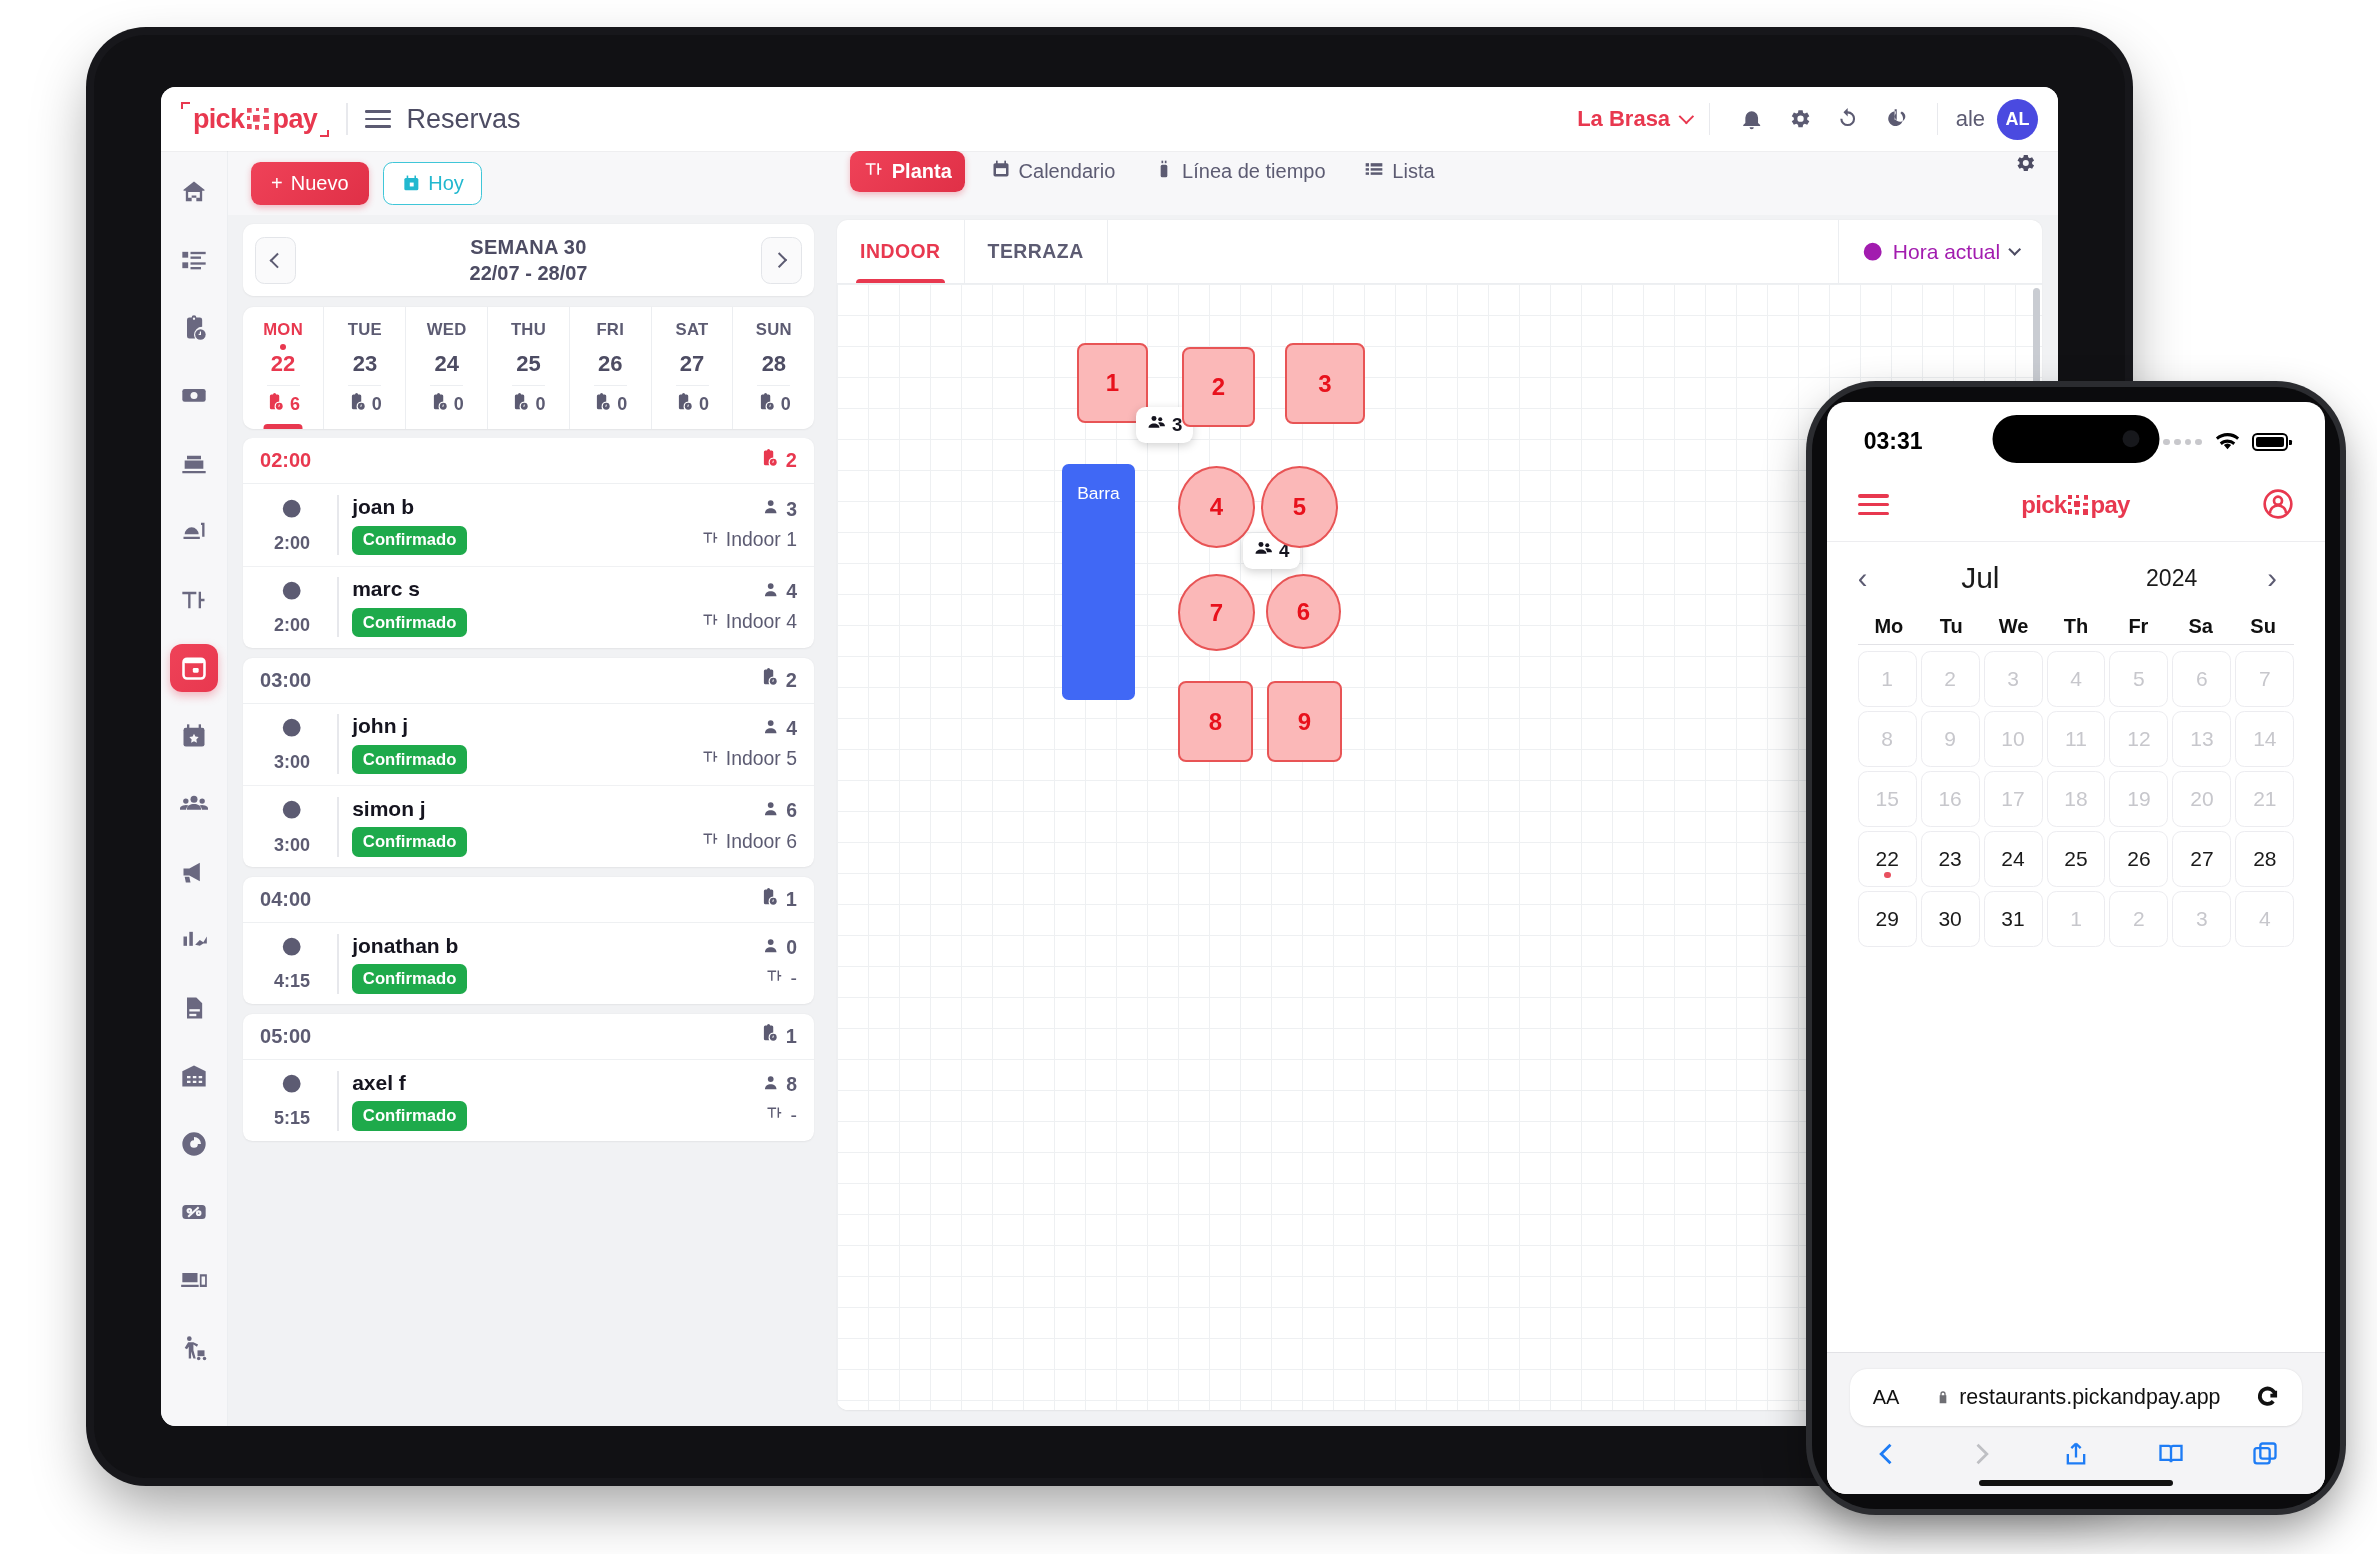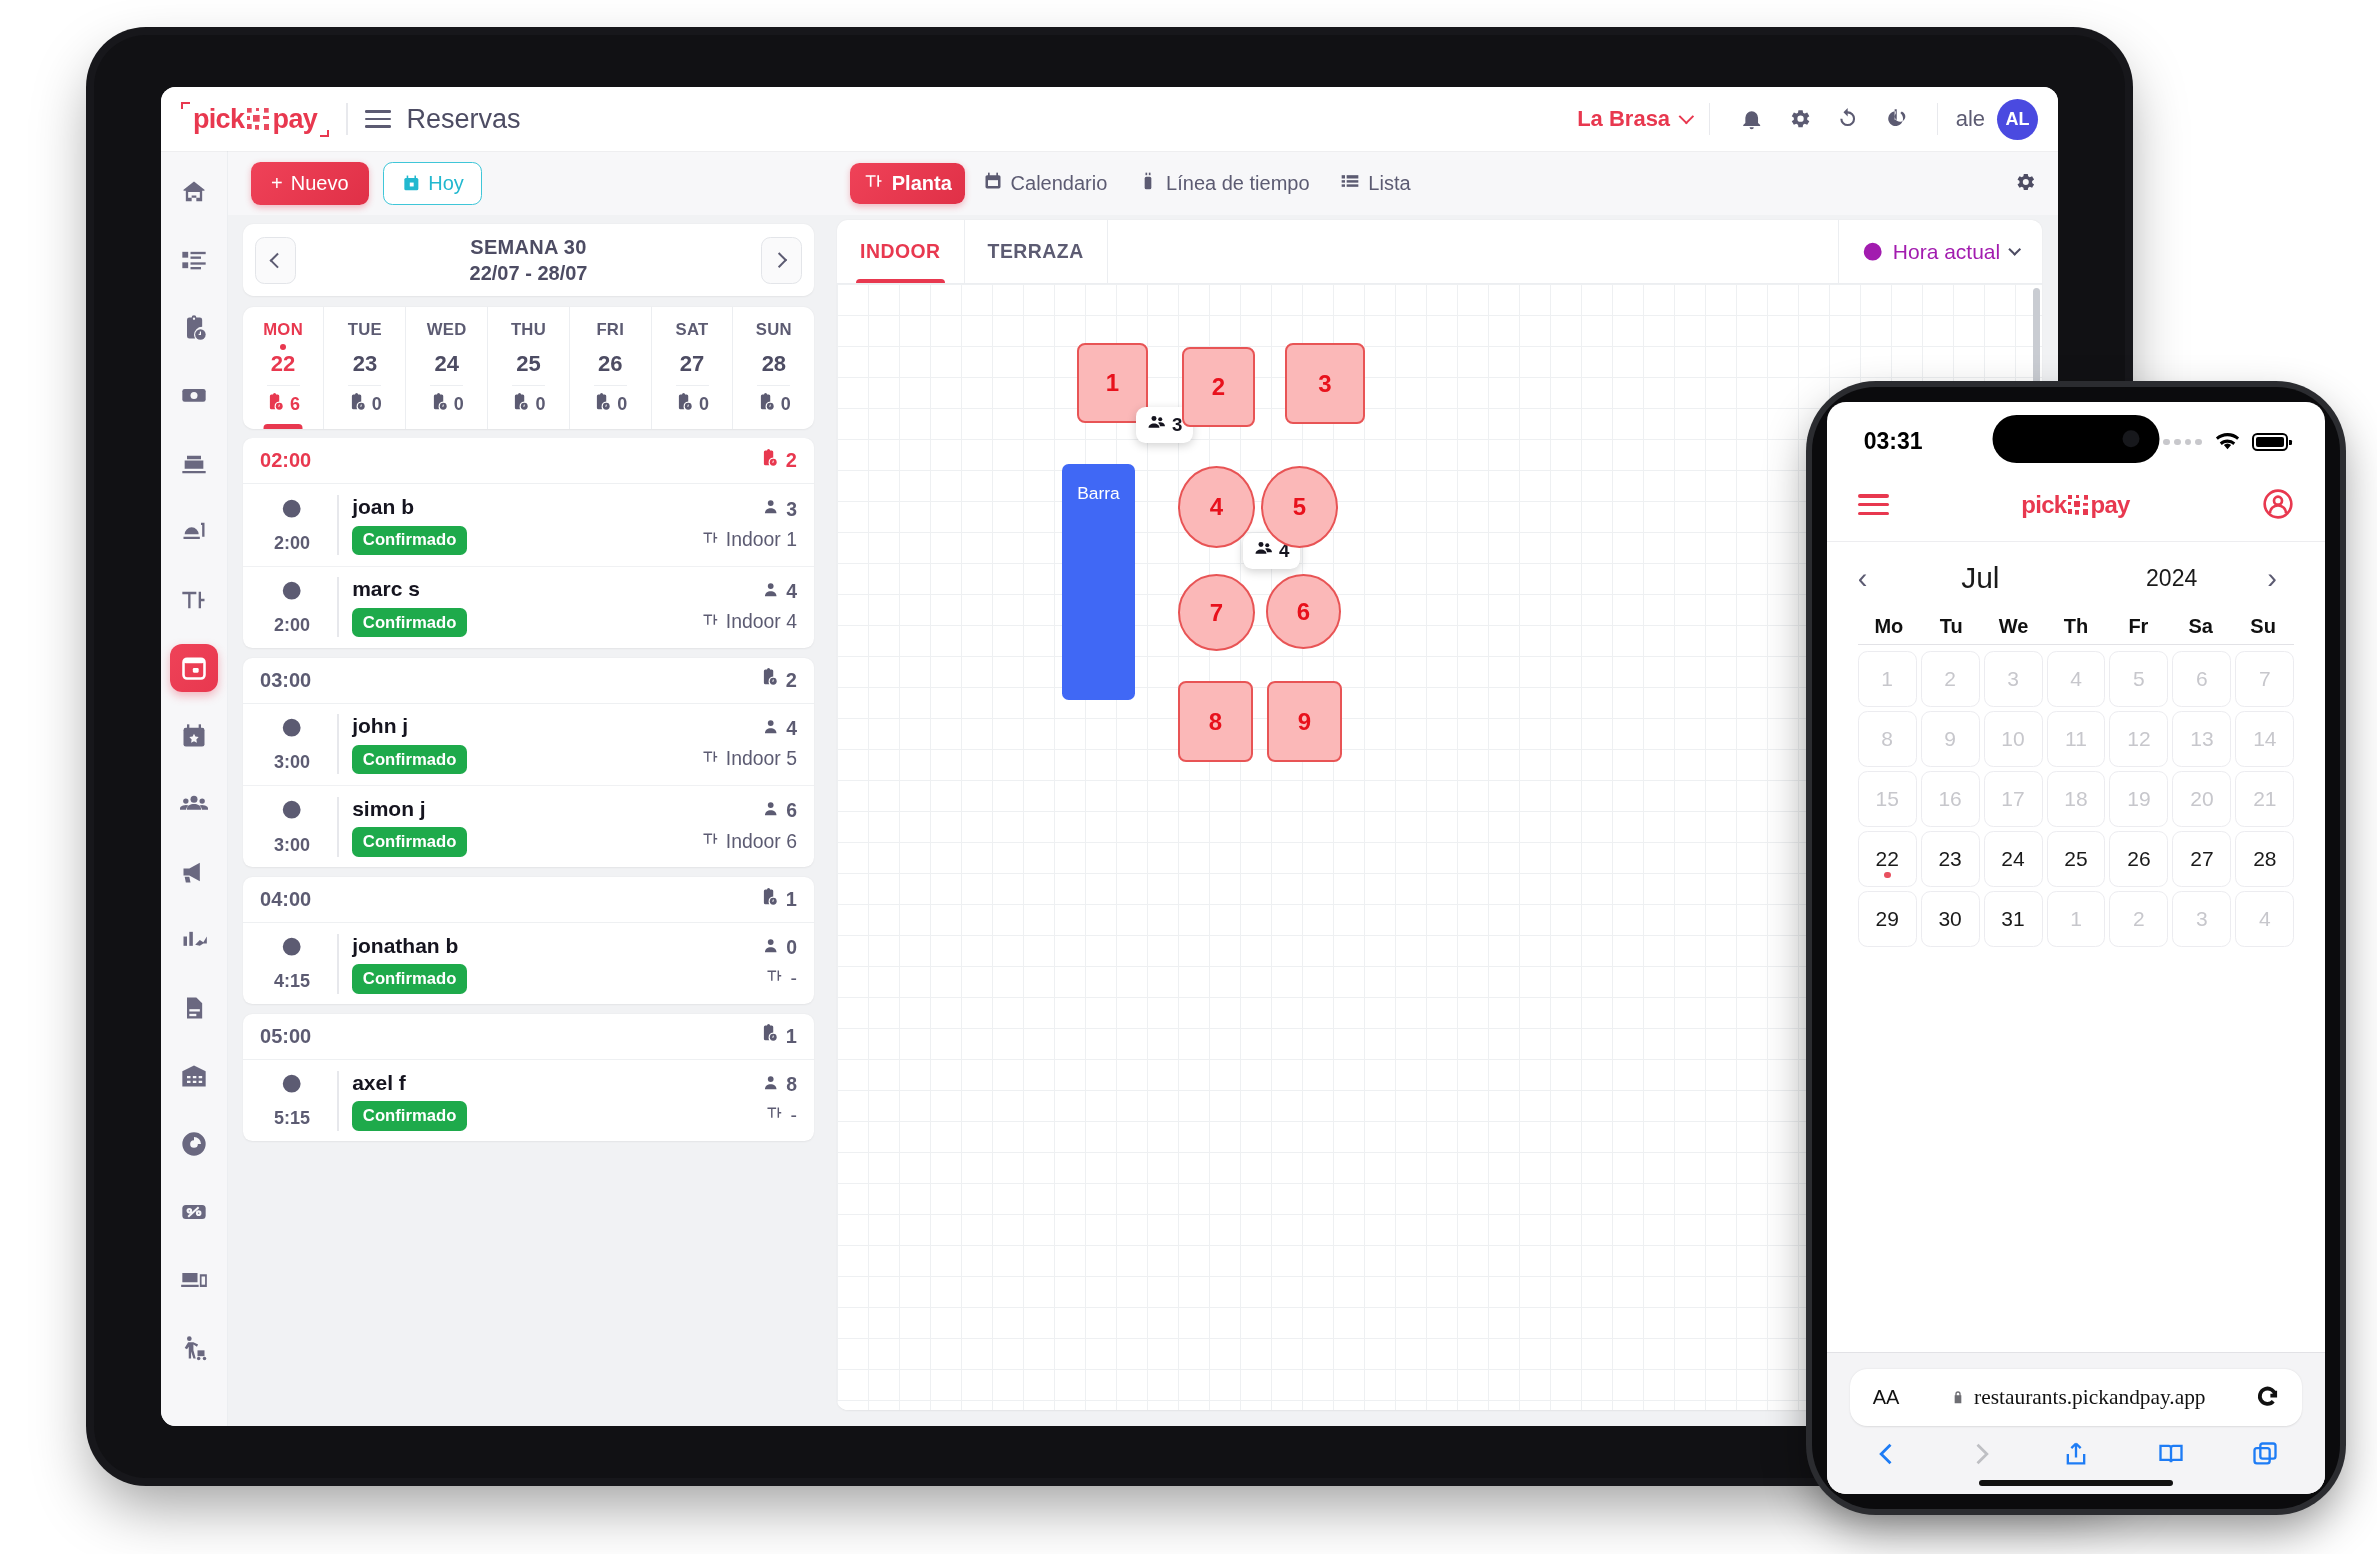--- a/index.html
+++ b/index.html
@@ -140,21 +140,21 @@
   .badge { display:inline-block; margin-top:6.7px; background:#1eaa4b; color:#fff; font-size:16.7px;
            font-weight:bold; padding:4.7px 10.7px; border-radius:6.7px; }
   .res-right { text-align:right; display:flex; flex-direction:column; justify-content:space-between; padding:2.7px 0 4px; }
   .res-guests { font-size:19.4px; font-weight:bold; color:#5c5b72; display:flex; align-items:center; justify-content:flex-end; gap:6.7px;}
   .res-guests svg { width:17.4px; height:17.4px; fill:currentColor; }
   .res-table { font-size:19.4px; color:#5c5b72; display:flex; align-items:center; justify-content:flex-end; gap:6.7px;}
   .res-table svg { width:17.4px; height:17.4px; fill:currentColor; }
 
   
   .main-panel { flex:1; background:#f1f2f4; display:flex; flex-direction:column; min-width:0; }
-  .view-bar { height:64px; background:#f7f7f9; display:flex; align-items:center; gap:4px; padding:0 21.4px;}
+  .view-bar { height:64px; background:#f7f7f9; display:flex; align-items:flex-start; gap:12px; padding:0 21.4px;}
   .vtab { display:flex; align-items:center; gap:8px; font-size:20px; color:#5c5b72;
           padding:0 13.4px; height:41px; border-radius:9.4px; cursor:pointer; }
   .vtab svg { width:20px; height:20px; fill:currentColor; }
   .vtab.active { background:linear-gradient(135deg,#ef4258,#e03047); color:#fff; font-weight:bold;
                  box-shadow:0 2.7px 6.7px rgba(224,48,71,.3); }
   .view-gear { margin-left:auto; color:#4d4c63; cursor:pointer; }
   .view-gear svg { width:24px; height:24px; fill:currentColor; }
 
   .plan-wrap { flex:1; margin:5.3px 16px 16px 8px; background:#fff; border-radius:10.7px; overflow:hidden;
                display:flex; flex-direction:column; box-shadow:0 0.7px 2px rgba(0,0,0,.06); position:relative;}
@@ -250,21 +250,21 @@
   .m-grid { display:grid; grid-template-columns:repeat(7,1fr); gap:4px; padding-top:6.7px; }
   .m-day { height:56px; border:0.7px solid #ececf0; border-radius:9.4px; display:flex; flex-direction:column;
            align-items:center; justify-content:center; font-size:21px; color:#1a1a1a; cursor:pointer; position:relative;}
   .m-day.dim { color:#c7c7cc; }
   .m-day .mdot { position:absolute; bottom:8px; width:6.7px; height:6.7px; border-radius:50%; background:#e8505f; }
 
   .m-bottom { margin-top:auto; background:#f4f4f6; border-top:0.7px solid #e2e2e6; padding:16px 23px 8px; }
   .m-url { background:#fff; border-radius:17.4px; height:57px; display:flex; align-items:center; padding:0 23px;
            box-shadow:0 0.7px 2px rgba(0,0,0,.1); }
   .m-aa { font-size:20px; color:#111; }
-  .m-urltext { flex:1; text-align:center; font-size:21.4px; color:#111; display:flex; align-items:center; justify-content:center; gap:8px;font-family:Liberation Serif, serif;}
+  .m-urltext { flex:1; text-align:center; font-size:21.4px; color:#111; display:flex; align-items:center; justify-content:center; gap:8px;}
   .m-urltext svg { width:16px; height:18.7px; fill:#6e6e73; }
   .m-reload svg { width:23px; height:23px; fill:none; stroke:#111; stroke-width:4; }
   .m-nav { display:flex; align-items:center; justify-content:space-between; padding:14.7px 23px 0; }
   .m-nav svg { width:28px; height:28px; }
   .m-home { width:194px; height:6px; background:#111; border-radius:4px; margin:12px auto 0; }
 </style>
 </head>
 <body>
 
 <div class="tablet">

